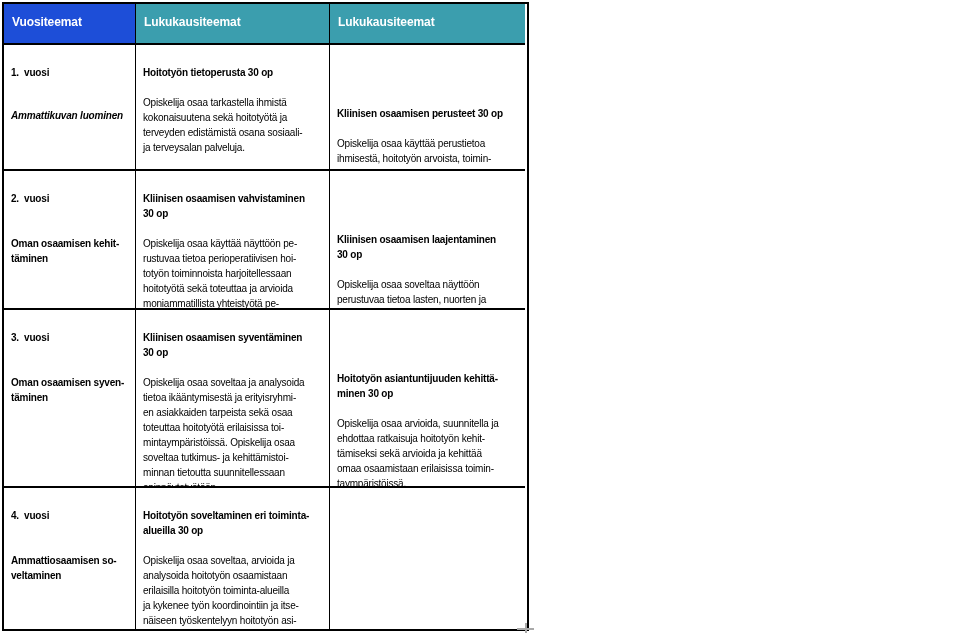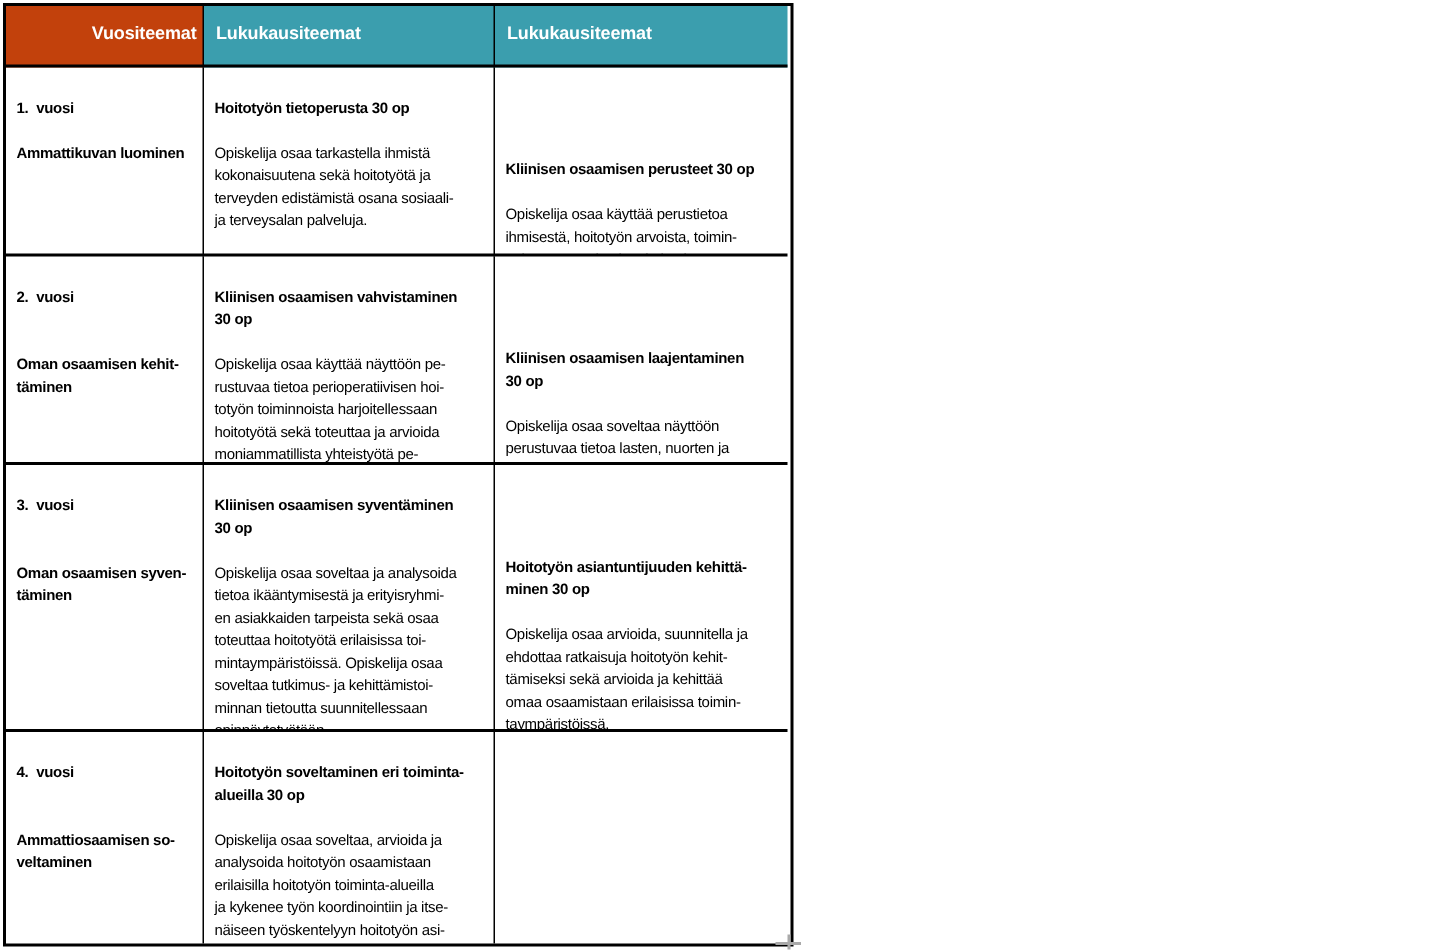--- a/index.html
+++ b/index.html
@@ -40,21 +40,21 @@
     font-size: 10px;
     line-height: 15px;
     letter-spacing: -0.2px;
     color: #000;
   }
   .td.last-col { border-right: none; margin-top: 41px; }
   .td.last-row { border-bottom: none; }
   .txt { white-space: pre; }
   .bold { font-weight: bold; }
   .cell-body { margin-top: 15px; }
-  .theme-gap1 { margin-top: 15px; }
+  .theme-gap1 { margin-top: 28px; font-style: italic; }
   .theme-gap2 { margin-top: 30px; }
   
   .handle {
     position: absolute;
     left: 517px; top: 623px;
     width: 18px; height: 11px;
   }
   .handle .h-bar {
     position: absolute;
     left: 0; top: 5px;
@@ -66,21 +66,21 @@
     left: 8px; top: 0;
     width: 2px; height: 10px;
     background: #a9a9a9;
   }
 </style>
 </head>
 <body>
 
 <div class="tbl">
 
-  <div class="th" style="background: #c2410c; color: rgb(255, 255, 255); text-align: right;">Vuositeemat</div>
+  <div class="th" style="background: #1d4ed8; color: rgb(255, 255, 255);">Vuositeemat</div>
   <div class="th" style="background: rgb(59, 158, 174); color: rgb(255, 255, 255);">Lukukausiteemat</div>
   <div class="th last-col" style="background: rgb(59, 158, 174); color: rgb(255, 255, 255);">Lukukausiteemat</div>
 
   <div class="td">
     <div class="txt bold">1.  vuosi</div>
     <div class="txt bold theme-gap1">Ammattikuvan luominen</div>
   </div>
   <div class="td">
     <div class="txt bold">Hoitotyön tietoperusta 30 op</div>
     <div class="txt cell-body">Opiskelija osaa tarkastella ihmistä

